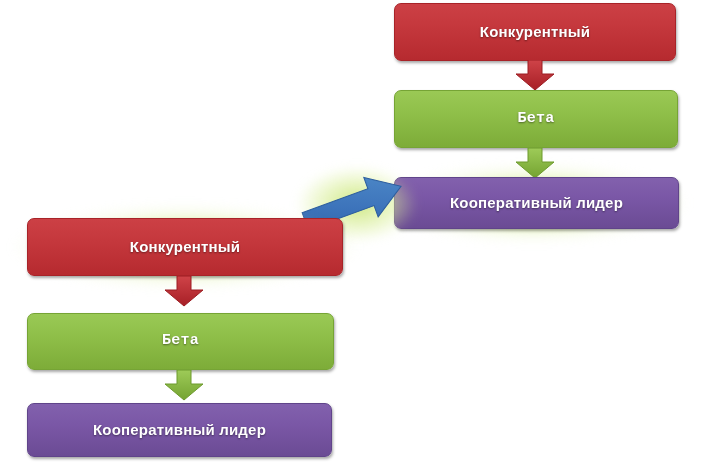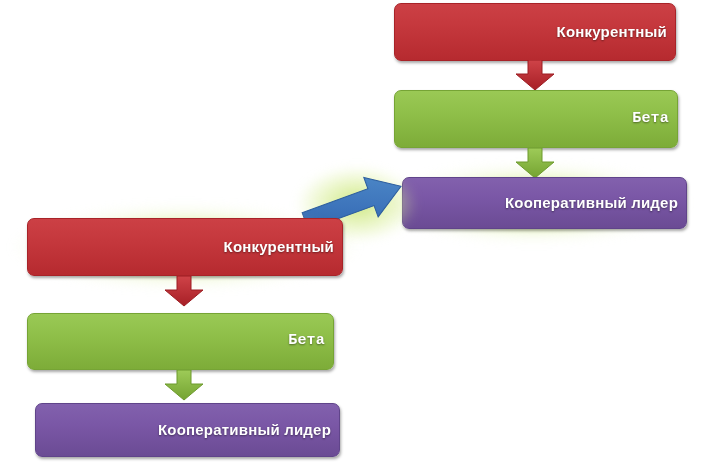--- a/index.html
+++ b/index.html
@@ -23,21 +23,21 @@
     height: 475px;
   }
 
   
   .node {
     position: absolute;
     box-sizing: border-box;
     border-radius: 7px;
     display: flex;
     align-items: center;
-    justify-content: flex-end;
+    justify-content: center;
     text-align: center;
     color: #ffffff;
     font-size: 15px;
     font-weight: bold;
     letter-spacing: 0.2px;
     text-shadow: 0 1px 2px rgba(0,0,0,0.45);
     box-shadow: 1px 2px 3px rgba(0,0,0,0.35);
     line-height: 1.1;
     padding: 0 8px;
   }
@@ -47,21 +47,20 @@
     border: 1px solid #a82328;
   }
   .node-green {
     background: linear-gradient(to bottom, #9ac955 0%, #8fbf49 40%, #7dac38 100%);
     border: 1px solid #76a435;
     font-family: Liberation Mono, monospace;
   }
   .node-purple {
     background: linear-gradient(to bottom, #8261ad 0%, #7a57a6 40%, #6b4b94 100%);
     border: 1px solid #60448a;
-    margin-left: 8px;
   }
 
   
   .glow {
     position: absolute;
     border-radius: 14px;
     background: radial-gradient(closest-side, rgba(205,232,120,0.95) 0%, rgba(212,236,140,0.75) 45%, rgba(228,243,185,0.25) 75%, rgba(255,255,255,0) 100%);
     filter: blur(4px);
     pointer-events: none;
   }

